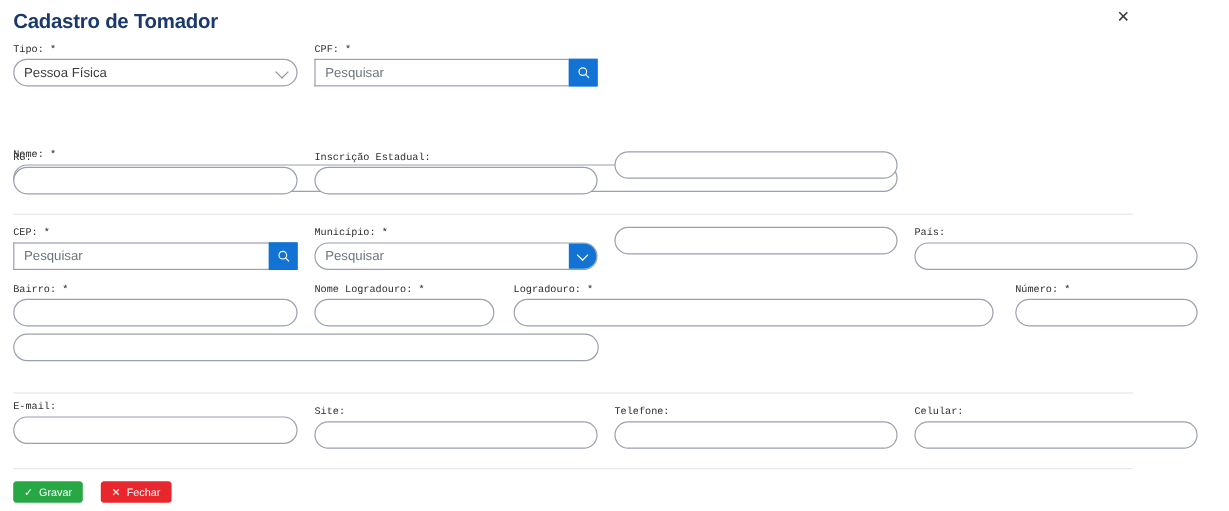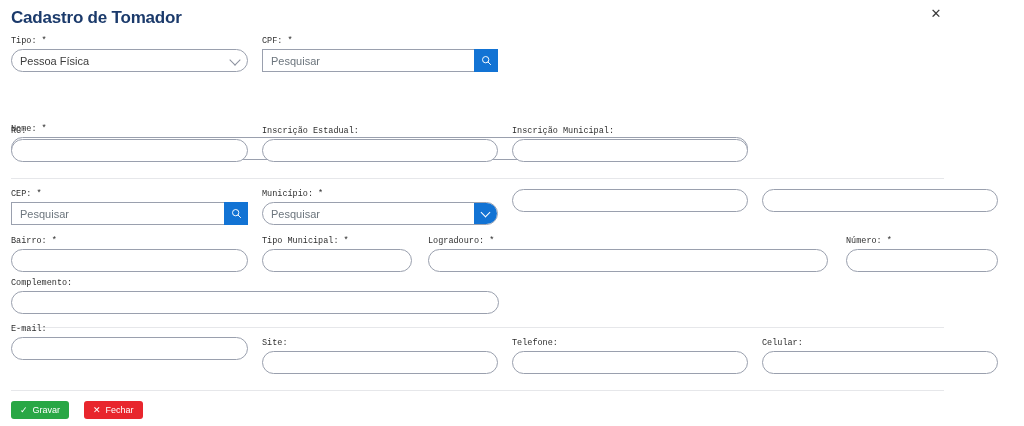--- a/index.html
+++ b/index.html
@@ -169,21 +169,20 @@
     <span class="lbl">RG:</span>
     <input class="ctl" type="text" placeholder="" style="">
   </div>
 
   <div class="field" style="left:262px;top:126px;width:236px;">
     <span class="lbl">Inscrição Estadual:</span>
     <input class="ctl" type="text" placeholder="" style="">
   </div>
 
   <div class="field" style="left:512px;top:126px;width:236px;">
-    <span class="lbl">Inscrição Municipal:</span>
     <input class="ctl" type="text" placeholder="" style="">
   </div>
 
   <div class="divider" style="top:178px;"></div>
 
   <div class="field" style="left:11px;top:189px;width:237px;">
     <span class="lbl">CEP: *</span>
     <div class="inputgroup">
       <input class="ctl" type="text" placeholder="Pesquisar" style="">
       <button class="btn-blue">
@@ -203,51 +202,51 @@
         <span class="chev-white"></span>
       </button>
     </div>
   </div>
 
   <div class="field" style="left:512px;top:189px;width:236px;">
     <input class="ctl" type="text" placeholder="" style="">
   </div>
 
   <div class="field" style="left:762px;top:189px;width:236px;">
+    <span class="lbl">País:</span>
     <input class="ctl" type="text" placeholder="" style="">
   </div>
 
   <div class="field" style="left:11px;top:236px;width:237px;">
     <span class="lbl">Bairro: *</span>
     <input class="ctl" type="text" placeholder="" style="">
   </div>
 
   <div class="field" style="left:262px;top:236px;width:150px;">
-    <span class="lbl">Tipo Municipal: *</span>
+    <span class="lbl">Nome Logradouro: *</span>
     <input class="ctl" type="text" placeholder="" style="">
   </div>
 
   <div class="field" style="left:428px;top:236px;width:400px;">
     <span class="lbl">Logradouro: *</span>
     <input class="ctl" type="text" placeholder="" style="">
   </div>
 
   <div class="field" style="left:846px;top:236px;width:152px;">
     <span class="lbl">Número: *</span>
     <input class="ctl" type="text" placeholder="" style="">
   </div>
 
   <div class="field" style="left:11px;top:278px;width:488px;">
-    <span class="lbl">Complemento:</span>
     <input class="ctl" type="text" placeholder="" style="">
   </div>
 
   <div class="divider" style="top:327px;"></div>
 
-  <div class="field" style="left:11px;top:324px;width:237px;">
+  <div class="field" style="left:11px;top:334px;width:237px;">
     <span class="lbl">E-mail:</span>
     <input class="ctl" type="text" placeholder="" style="">
   </div>
 
   <div class="field" style="left:262px;top:338px;width:236px;">
     <span class="lbl">Site:</span>
     <input class="ctl" type="text" placeholder="" style="">
   </div>
 
   <div class="field" style="left:762px;top:338px;width:236px;">

